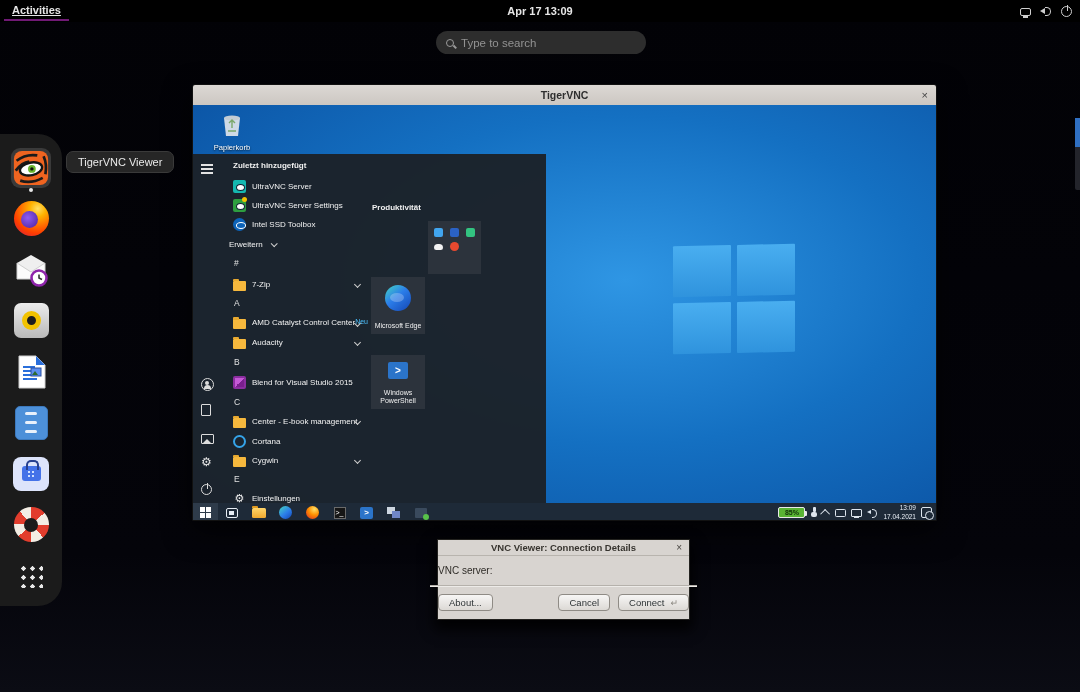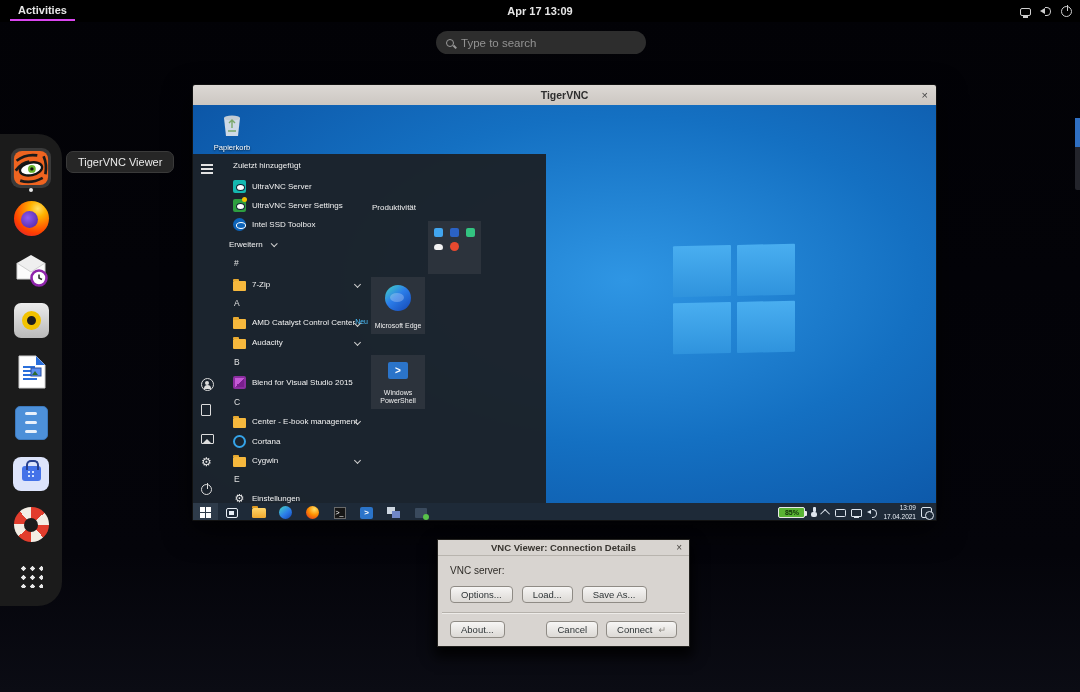--- a/index.html
+++ b/index.html
@@ -2,21 +2,21 @@
 <html><head>
 <meta charset="utf-8">
 <style>
   html,body{margin:0;padding:0;background:#000;}
   *{box-sizing:border-box;font-family:"Liberation Sans",sans-serif;}
   #stage{position:relative;width:1080px;height:692px;overflow:hidden;
     background:linear-gradient(#020206 0%,#04040a 80%,#0b0c14 100%);}
   
   .topbar{position:absolute;left:0;top:0;width:1080px;height:22px;background:#000;
     display:flex;align-items:center;color:#e6e6e6;font-size:11px;}
-  .activities{margin-left:10px;padding:2px 8px 3px;font-weight:700;border-bottom:2px solid #d946ef;cursor:pointer;}
+  .activities{margin-left:4px;padding:2px 8px 3px;font-weight:700;border-bottom:2px solid #701a75;cursor:pointer;text-decoration:underline;}
   .clock{position:absolute;left:0;right:0;text-align:center;font-weight:700;}
   .sysicons{position:absolute;right:8px;top:0;height:22px;display:flex;align-items:center;gap:9px;}
   .sysico{width:12px;height:12px;display:inline-block;position:relative;}
   .net-ic{border:1.3px solid #cfcfcf;border-radius:2px;width:11px;height:8px;margin-top:1px;}
   .net-ic:after{content:"";position:absolute;left:2px;bottom:-3px;width:5px;height:1.5px;background:#cfcfcf;}
   .vol-ic:before{content:"";position:absolute;left:0;top:3px;border-top:3px solid transparent;border-bottom:3px solid transparent;border-right:5px solid #cfcfcf;}
   .vol-ic:after{content:"";position:absolute;left:5px;top:2px;width:5px;height:7px;border:1.4px solid #cfcfcf;border-left:none;border-radius:0 6px 6px 0;}
   .pow-ic{border:1.4px solid #cfcfcf;border-radius:50%;width:11px;height:11px;}
   .pow-ic:after{content:"";position:absolute;left:4.5px;top:-2px;width:1.6px;height:6px;background:#cfcfcf;}
   
@@ -78,21 +78,21 @@
   .user-ic{border:1.3px solid #dcdcdc;border-radius:50%;}
   .user-ic:before{content:"";position:absolute;left:3.4px;top:1.6px;width:4px;height:4px;border-radius:50%;background:#dcdcdc;}
   .user-ic:after{content:"";position:absolute;left:1.8px;top:6.3px;width:7px;height:4px;border-radius:4px 4px 0 0;background:#dcdcdc;}
   .doc-ic{border:1.2px solid #dcdcdc;width:10px;height:12px;border-radius:1px;}
   .pic-ic{border:1.2px solid #dcdcdc;width:13px;height:10px;border-radius:1px;overflow:hidden;}
   .pic-ic:after{content:"";position:absolute;left:1px;top:4px;border-left:4px solid transparent;border-right:4px solid transparent;border-bottom:4px solid #dcdcdc;}
   .gear-g{color:#e4e4e4;font-size:12px;line-height:13px;}
   .pow2{border:1.4px solid #dcdcdc;border-radius:50%;width:11px;height:11px;}
   .pow2:after{content:"";position:absolute;left:4.6px;top:-2px;width:1.6px;height:6px;background:#dcdcdc;}
   .applist{position:absolute;left:30px;top:0;width:147px;height:100%;}
-  .sm-h{position:absolute;left:10px;font-size:8px;font-weight:400;color:#f0f0f0;}
+  .sm-h{position:absolute;left:10px;font-size:8px;font-weight:700;color:#f0f0f0;}
   .sm-letter{position:absolute;left:11px;font-size:8.5px;color:#e0e0e0;cursor:pointer;}
   .sm-row{position:absolute;left:0;width:100%;height:17px;display:flex;align-items:center;gap:6px;padding-left:10px;cursor:pointer;}
   .sm-label{font-size:8px;color:#f2f2f2;white-space:nowrap;}
   .sub-neu{font-size:7px;color:#4cc2ff;}
   .chev{position:absolute;right:10px;width:5px;height:5px;border-right:1.3px solid #cfcfcf;border-bottom:1.3px solid #cfcfcf;transform:rotate(45deg);cursor:pointer;}
   .chev.inline{position:static;margin-left:2px;transform:rotate(45deg) translateY(-1px);}
   .appico{width:13px;height:13px;flex:0 0 auto;border-radius:2px;position:relative;}
   .ic-uvnc1{background:#15b8b0;}
   .ic-uvnc1:after,.ic-uvnc2:after{content:"";position:absolute;left:3px;top:4px;width:7px;height:5px;border-radius:50%;background:#fff;border:1px solid #123;}
   .ic-uvnc2{background:#2e9e3f;}
@@ -161,21 +161,21 @@
   .spk:after{content:"";position:absolute;left:5px;top:1.5px;width:4px;height:6.5px;border:1.2px solid #dde5ee;border-left:none;border-radius:0 5px 5px 0;}
   .tb-clock{text-align:right;font-size:6.5px;line-height:1.3;color:#e8eef5;cursor:pointer;}
   .actr{width:11px;height:11px;border:1.2px solid #dde5ee;border-radius:2px;position:relative;cursor:pointer;}
   .actr:after{content:"";position:absolute;right:-3px;bottom:-3px;width:7px;height:7px;border-radius:50%;background:#1e2a38;border:1.2px solid #dde5ee;}
   
   .dlg{position:absolute;left:437px;top:539px;width:253px;background:#d8d4d0;border:1px solid #23221f;
     box-shadow:0 7px 12px 3px rgba(0,0,0,.85);z-index:30;}
   .dlg-title{height:16px;background:#d8d4d0;border-bottom:1px solid #b8b4ae;display:flex;align-items:center;justify-content:center;position:relative;}
   .dlg-title .t{font-size:9.5px;font-weight:700;color:#37342f;}
   .dlg-close{position:absolute;right:7px;color:#4a4742;font-size:10px;cursor:pointer;}
-  .dlg-body{padding:9px 12px 8px;}
+  .dlg-body{padding:9px 0 8px;}
   .row-server{display:flex;align-items:center;gap:4px;}
   .srv-lbl{font-size:10px;color:#2e2b27;white-space:nowrap;}
   .srv-input{flex:1;height:17px;border:1px solid #8a8680;background:#fff;font-size:9.5px;padding:0 4px;color:#111;border-radius:2px;}
   .btnrow{display:flex;gap:9px;margin-top:10px;}
   .gtkbtn{font-size:9.5px;color:#2e3436;background:linear-gradient(#f7f6f5,#dcd9d5);border:1px solid #8f8b85;
     border-radius:4px;padding:2px 10px;cursor:pointer;white-space:nowrap;}
   .dlg-sep{border-top:1px solid #b5b1ab;border-bottom:1px solid #edebe8;margin:9px -8px 7px;}
   .rowbottom{display:flex;align-items:center;}
   .rowbottom .right{margin-left:auto;display:flex;gap:8px;}
   .enterg{color:#8d8982;font-size:9px;margin-left:6px;}
@@ -467,25 +467,20 @@
 
   <div class="dlg">
     <div class="dlg-title">
       <span class="t">VNC Viewer: Connection Details</span>
       <span class="dlg-close">×</span>
     </div>
     <div class="dlg-body">
       <div class="row-server">
         <span class="srv-lbl">VNC server:</span>
       </div>
-      <div class="btnrow">
-        <button class="gtkbtn">Options...</button>
-        <button class="gtkbtn">Load...</button>
-        <button class="gtkbtn">Save As...</button>
-      </div>
       <div class="dlg-sep"></div>
       <div class="rowbottom">
         <button class="gtkbtn">About...</button>
         <span class="right">
           <button class="gtkbtn">Cancel</button>
           <button class="gtkbtn"><span>Connect</span><span class="enterg">↵</span></button>
         </span>
       </div>
     </div>
   </div>

